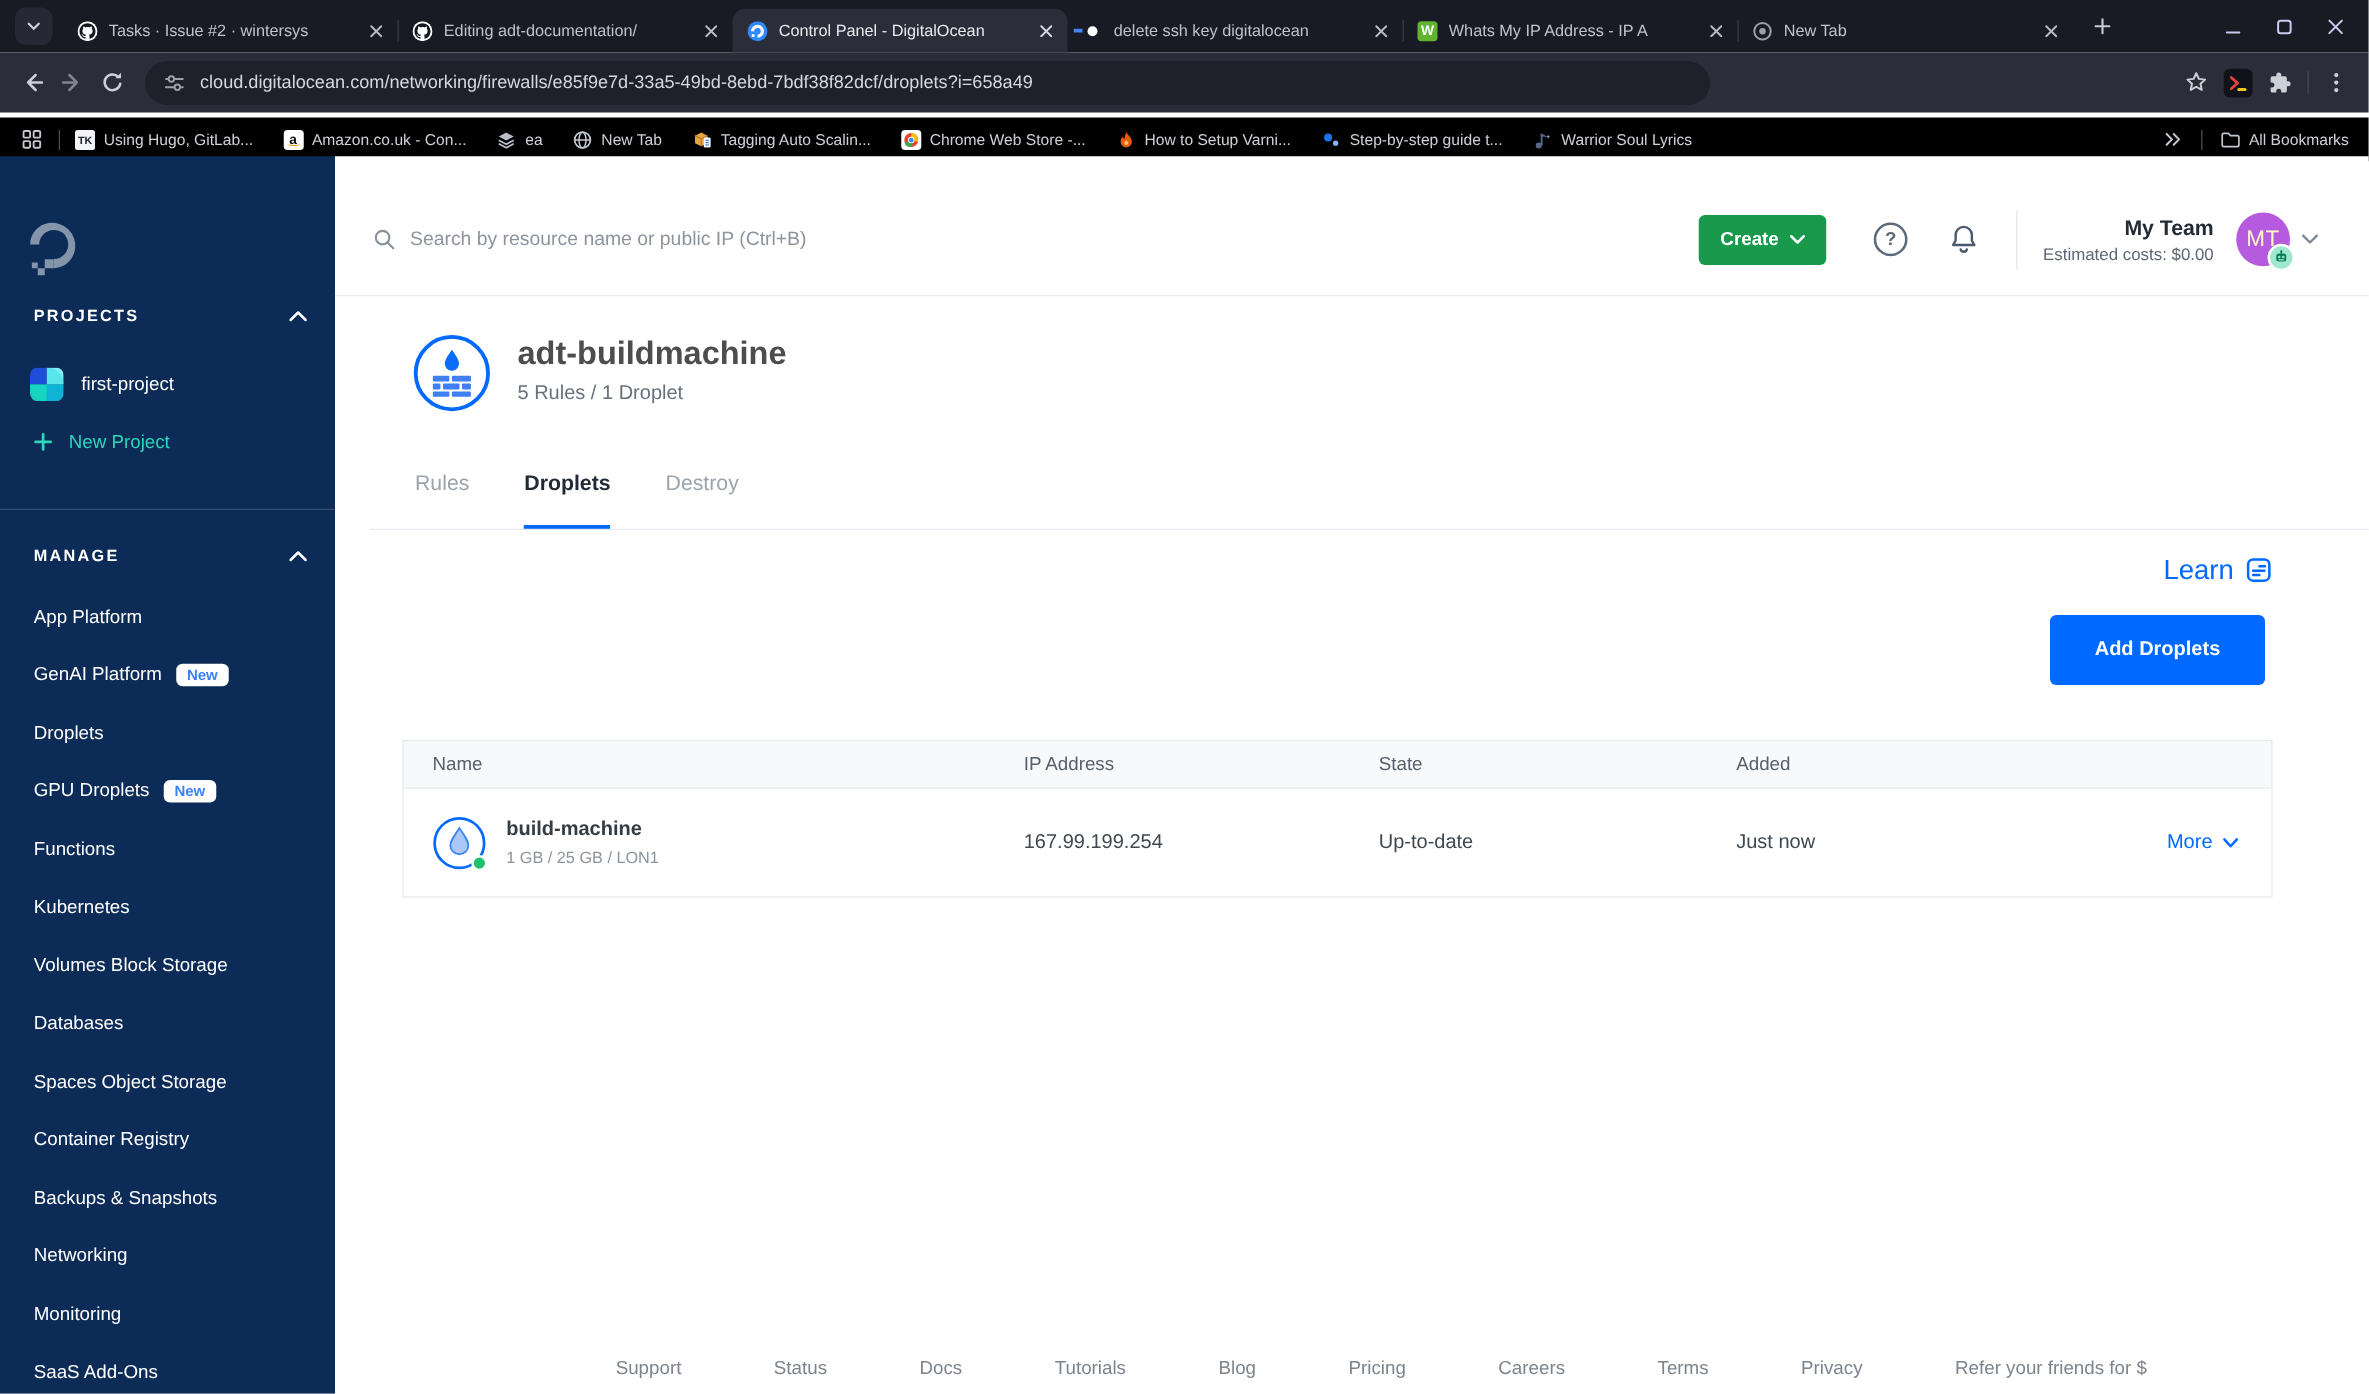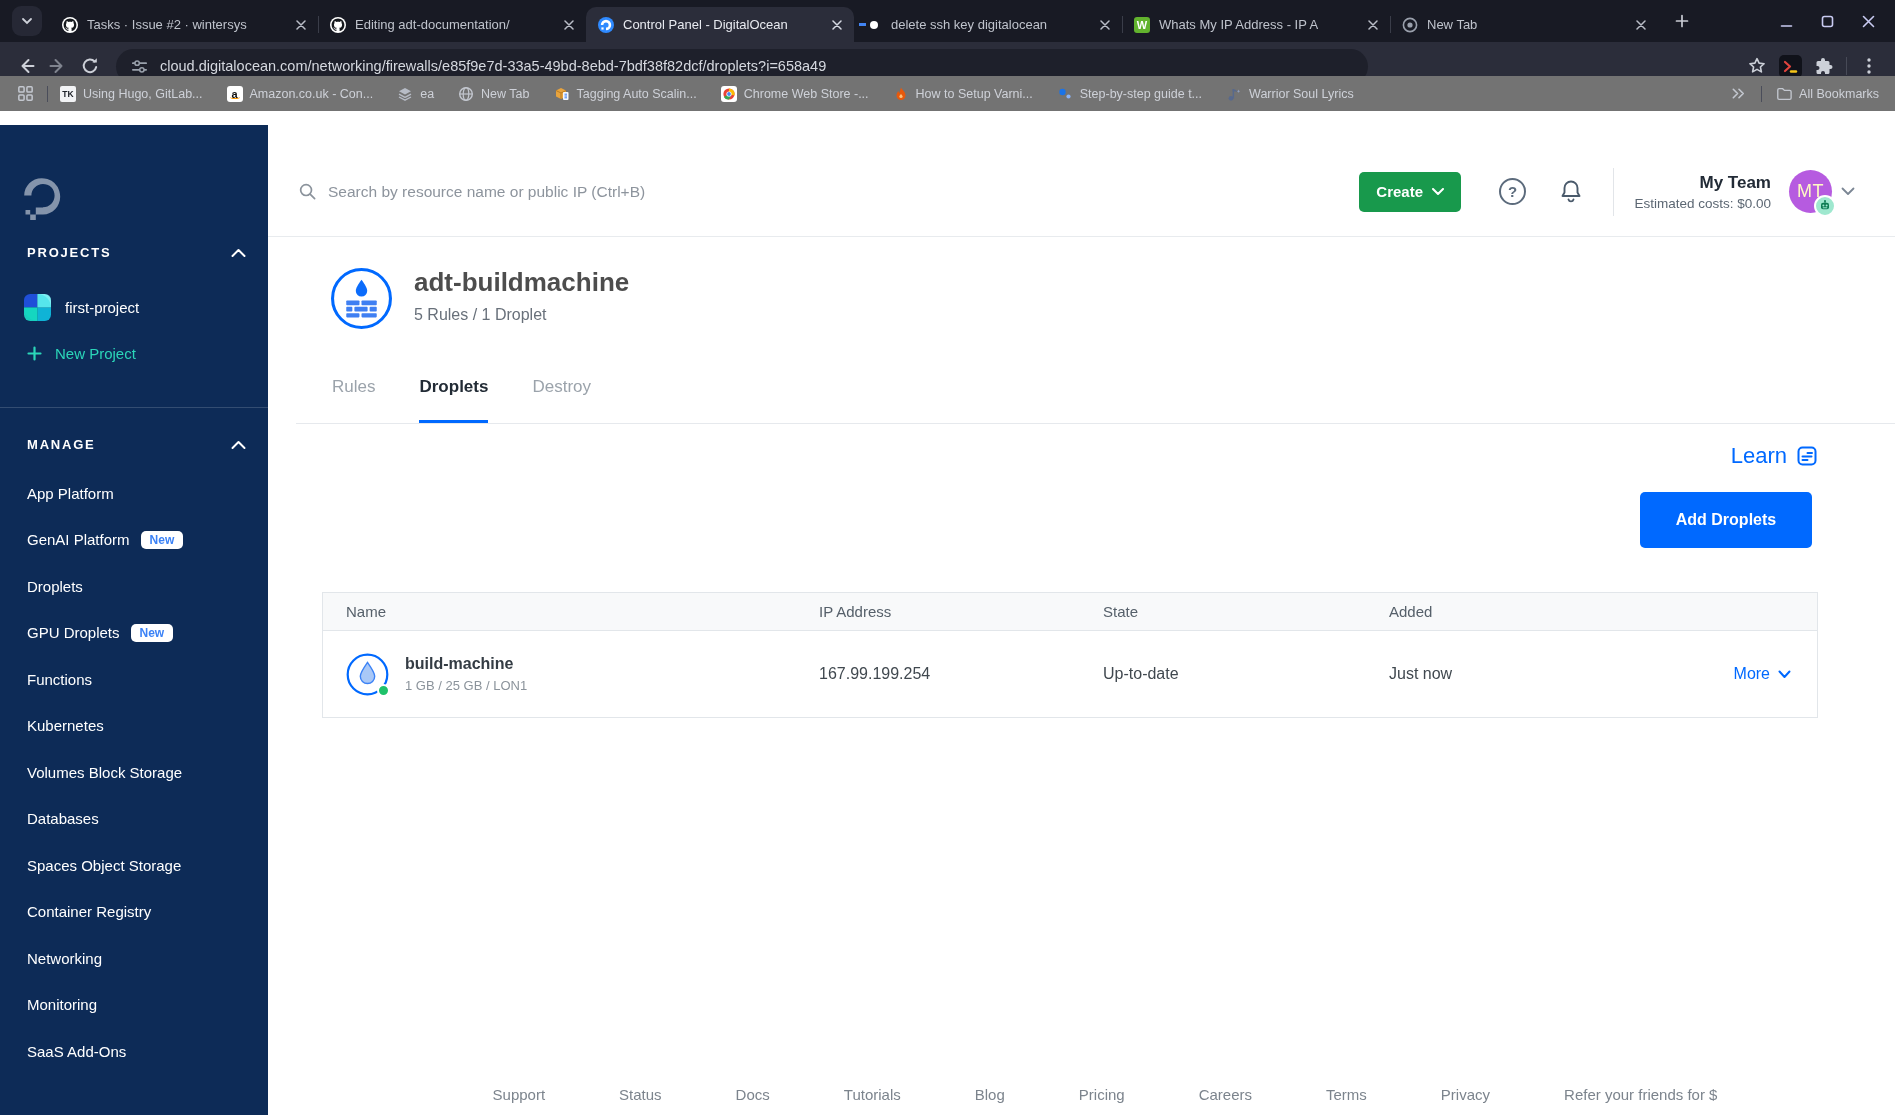--- a/index.html
+++ b/index.html
@@ -63,21 +63,21 @@
   .omnibox .url { white-space:nowrap; overflow:hidden; }
   .toolbar .right-spacer { flex:1; }
   .ext-term {
     width:23px; height:23px; border-radius:5px; background:#10121a;
     position:relative; cursor:pointer;
   }
   .toolbar-divider { width:1px; height:18px; background:#474a57; }
 
   
   .bookmarks {
-    position:absolute; top:76px; left:0; right:0; height:35px; background:#737373;
+    position:absolute; top:94px; left:0; right:0; height:35px; background:#000000;
     display:flex; align-items:center; padding:0 16px; color:#ced1d8; font-size:12.5px;
   }
   .bm-divider { width:1px; height:16px; background:#4a4d5a; margin:0 12px; }
   .bm-list { display:flex; align-items:center; gap:24px; }
   .bm { display:flex; align-items:center; gap:7px; cursor:pointer; white-space:nowrap; }
   .bm-right { margin-left:auto; display:flex; align-items:center; gap:12px; }
   .bm-ico { width:16px; height:16px; flex:0 0 16px; }
   .ico-tk { background:#f2f3f5; color:#20242b; border-radius:2px; font-size:8.5px; font-weight:bold;
     display:flex; align-items:center; justify-content:center; }
   .ico-amazon { background:#fff; border-radius:3px; color:#111; font-size:11px; font-weight:bold;
@@ -528,20 +528,23 @@
         <span>Volumes Block Storage</span>
       </li>
     <li>
         <span>Databases</span>
       </li>
     <li>
         <span>Spaces Object Storage</span>
       </li>
     <li>
         <span>Container Registry</span>
+      </li>
+    <li>
+        <span>Backups &amp; Snapshots</span>
       </li>
     <li>
         <span>Networking</span>
       </li>
     <li>
         <span>Monitoring</span>
       </li>
     <li>
         <span>SaaS Add-Ons</span>
       </li>

